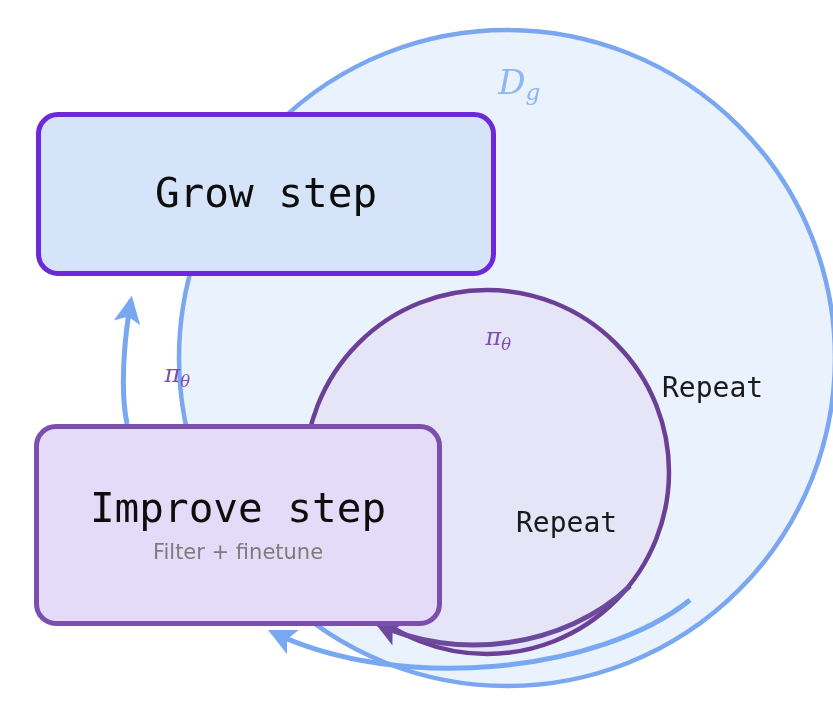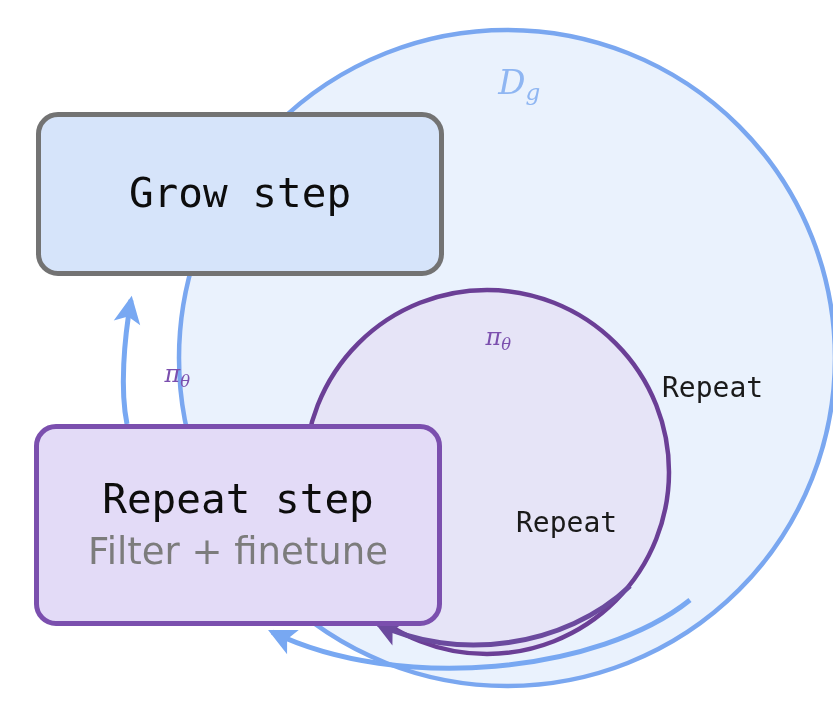--- a/index.html
+++ b/index.html
@@ -32,45 +32,45 @@
     position: absolute;
     box-sizing: border-box;
     display: flex;
     flex-direction: column;
     align-items: center;
     justify-content: center;
   }
   #grow-box {
     left: 36px;
     top: 112px;
-    width: 408px;
+    width: 460px;
     height: 164px;
     background: #d6e4fa;
-    border: 5px solid #737373;
+    border: 5px solid #6d28d9;
     border-radius: 22px;
   }
   #improve-box {
     left: 34px;
     top: 424px;
     width: 408px;
     height: 202px;
     background: #e3dbf7;
     border: 5px solid #7b4fae;
     border-radius: 22px;
   }
   .box-title {
     font-family: "DejaVu Sans Mono", monospace;
     font-size: 41px;
     color: #0d0d0d;
     letter-spacing: 0px;
     line-height: 1.1;
   }
   .box-subtitle {
     font-family: "DejaVu Sans", sans-serif;
-    font-size: 37px;
+    font-size: 21px;
     color: #7c7c7c;
     margin-top: 10px;
     line-height: 1.1;
   }
   
   .label {
     position: absolute;
     white-space: pre;
     line-height: 1.18;
   }
@@ -143,21 +143,21 @@
     <path d="M 630 586 C 565 648, 455 662, 378 624" fill="none" stroke="#6b4a9e" stroke-width="5" marker-end="url(#arrow-purple)"></path>
 
     <path d="M 127 424 C 120 390, 124 340, 131 300" fill="none" stroke="#78a8f2" stroke-width="5" marker-end="url(#arrow-blue)"></path>
   </svg>
 
   <div class="node-box" id="grow-box">
     <div class="box-title">Grow step</div>
   </div>
 
   <div class="node-box" id="improve-box">
-    <div class="box-title">Repeat step</div>
+    <div class="box-title">Improve step</div>
     <div class="box-subtitle">Filter + finetune</div>
   </div>
 
   <div class="label label-math" id="label-dg">
     <span class="script-d">D</span><span class="math-sub">g</span>
   </div>
 
   <div class="label label-math" id="label-pi-inner">
     <span>π</span><span class="math-sub">θ</span>
   </div>

